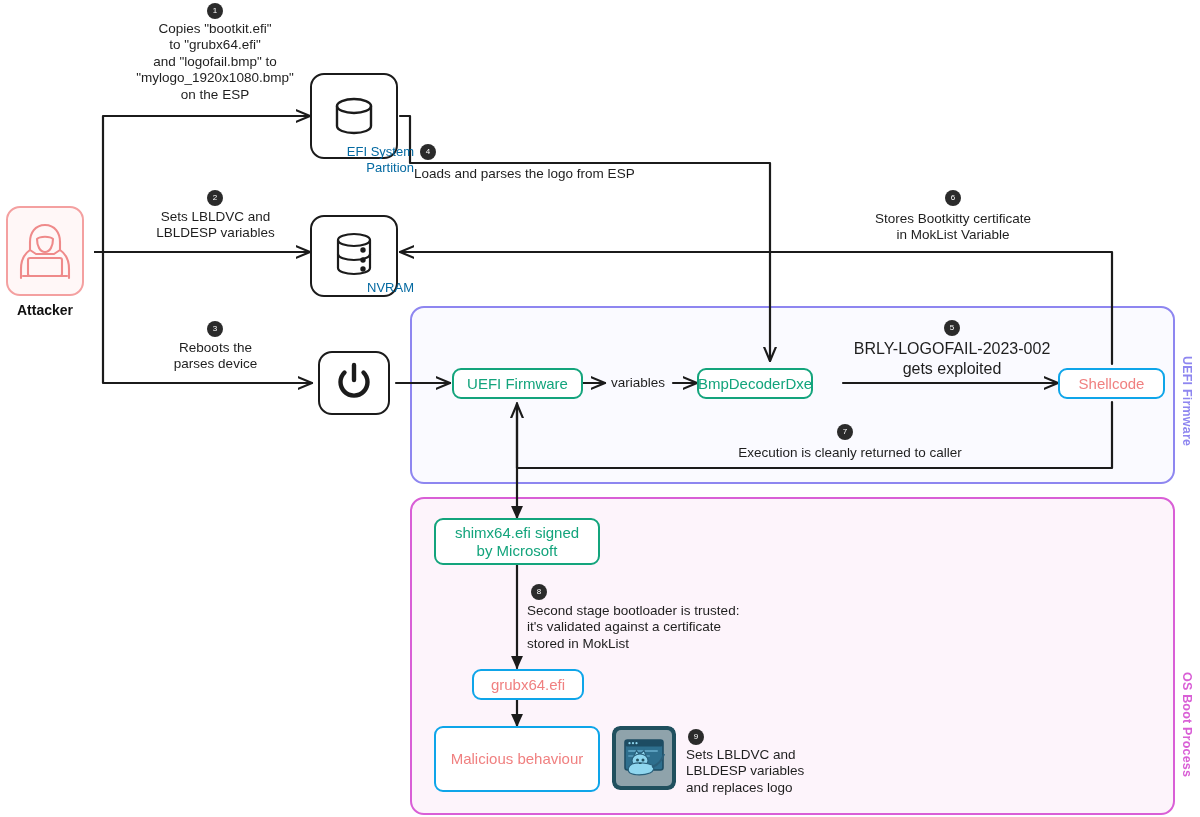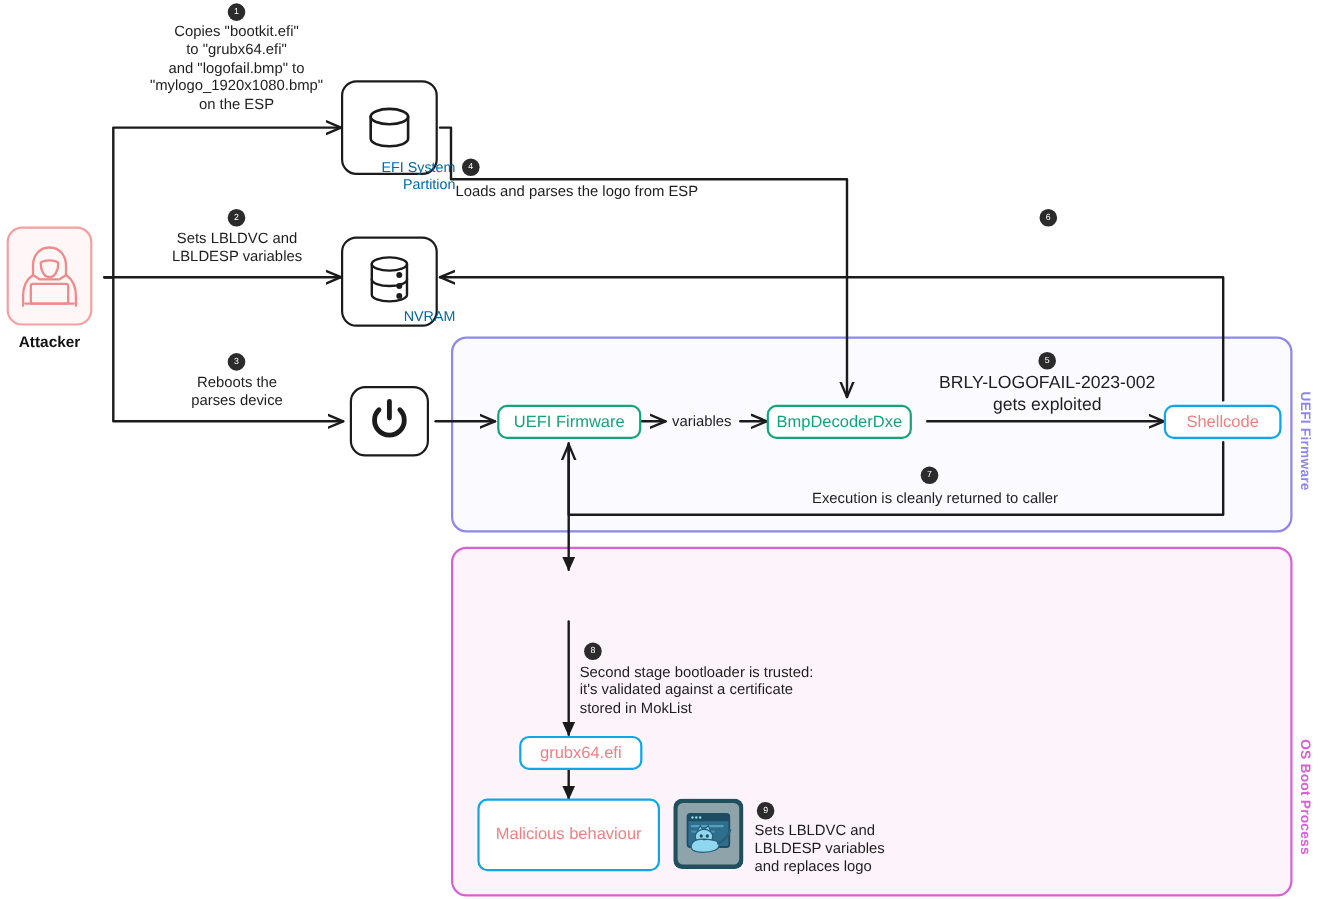--- a/index.html
+++ b/index.html
@@ -240,28 +240,32 @@
         <path d="M10.5 10.5 A 13.5 13.5 0 1 0 29.5 10.5"></path>
         <path d="M20 3 L20 18"></path>
       </g>
     </svg>
   </div>
 
   <div class="node green" style="left:452px; top:368px; width:131px; height:31px;">
     <span>UEFI Firmware</span>
   </div>
 
-  <div class="node green" style="left:697px; top:368px; width:132px; height:31px;">
+  <div class="node green" style="left:697px; top:368px; width:116px; height:31px;">
     <span>BmpDecoderDxe</span>
   </div>
 
   <div class="node red" style="left:1058px; top:368px; width:107px; height:31px;">
     <span>Shellcode</span>
   </div>
 
+  <div class="node green" style="left:434px; top:518px; width:166px; height:47px; white-space:pre-line;">
+    <span style="white-space:pre-line;">shimx64.efi signed
+by Microsoft</span>
+  </div>
 
   <div class="node red" style="left:472px; top:669px; width:112px; height:31px;">
     <span>grubx64.efi</span>
   </div>
 
   <div class="node red" style="left:434px; top:726px; width:166px; height:66px;">
     <span>Malicious behaviour</span>
   </div>
 
   <div class="lbl" style="left:598px; top:375px; width:80px; font-size:13.5px;">variables</div>
@@ -282,20 +286,22 @@
 parses device</div>
 
   <div class="badge" style="left:420px; top:144px;">4</div>
   <div class="lbl lbl-left" style="left:414px; top:166px; width:330px; font-size:13.5px;">Loads and parses the logo from ESP</div>
 
   <div class="badge" style="left:944px; top:320px;">5</div>
   <div class="lbl" style="left:842px; top:339px; width:220px; font-size:16px;">BRLY-LOGOFAIL-2023-002
 gets exploited</div>
 
   <div class="badge" style="left:945px; top:190px;">6</div>
+  <div class="lbl" style="left:840px; top:211px; width:226px; font-size:13.5px;">Stores Bootkitty certificate
+in MokList Variable</div>
 
   <div class="badge" style="left:837px; top:424px;">7</div>
   <div class="lbl" style="left:705px; top:445px; width:290px; font-size:13.5px;">Execution is cleanly returned to caller</div>
 
   <div class="badge" style="left:531px; top:584px;">8</div>
   <div class="lbl lbl-left" style="left:527px; top:603px; width:270px; font-size:13.5px;">Second stage bootloader is trusted:
 it's validated against a certificate
 stored in MokList</div>
 
   <div class="caticon" style="left:612px; top:726px; width:64px; height:64px;">

